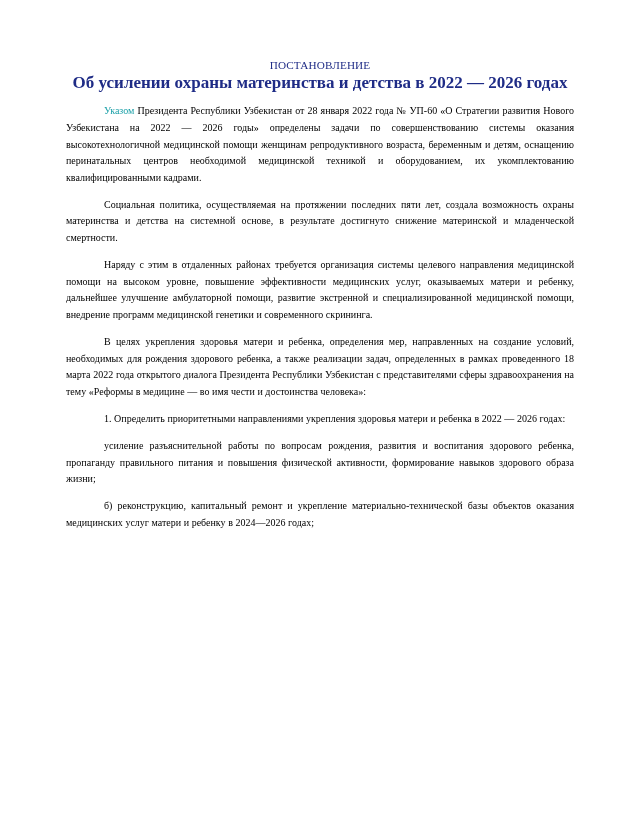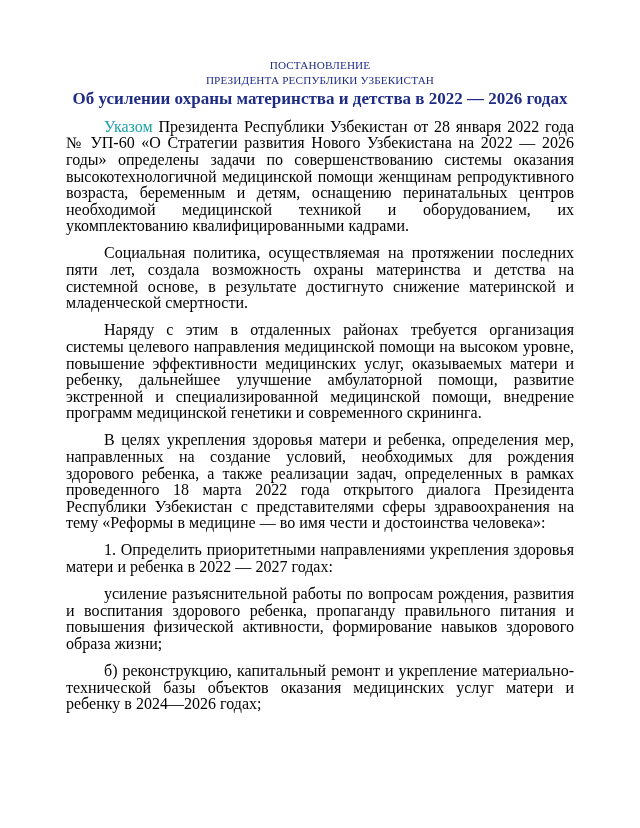--- a/index.html
+++ b/index.html
@@ -48,21 +48,21 @@
     font-weight: bold;
     font-size: 17px;
     line-height: 17px;
     margin-top: 1px;
     white-space: nowrap;
   }
 
   
   p.para {
     margin: 0 0 10.5px 0;
-    font-size: 16px;
+    font-size: 10px;
     line-height: 16.6px;
     text-align: justify;
     text-indent: 38px;
     hyphens: none;
     word-spacing: 0.1px;
   }
   p.para:last-child {
     margin-bottom: 0;
   }
   .link {
@@ -70,33 +70,32 @@
   }
 </style>
 </head>
 <body>
 
 <div class="page">
   <div class="doc-body">
 
     <div class="heading-block">
       <div class="heading-line">ПОСТАНОВЛЕНИЕ</div>
-      <div class="heading-line">ПРЕЗИДЕНТА РЕСПУБЛИКИ УЗБЕКИСТАН</div>
       <div class="heading-subject">Об усилении охраны материнства и детства в 2022 — 2026 годах</div>
     </div>
 
     <p class="para"><span class="link">Указом</span><span> Президента Республики Узбекистан от 28 января 2022 года № УП-60 «О Стратегии развития Нового Узбекистана на 2022 — 2026 годы» определены задачи по совершенствованию системы оказания высокотехнологичной медицинской помощи женщинам репродуктивного возраста, беременным и детям, оснащению перинатальных центров необходимой медицинской техникой и оборудованием, их укомплектованию квалифицированными кадрами.</span></p>
 
     <p class="para">Социальная политика, осуществляемая на протяжении последних пяти лет, создала возможность охраны материнства и детства на системной основе, в результате достигнуто снижение материнской и младенческой смертности.</p>
 
     <p class="para">Наряду с этим в отдаленных районах требуется организация системы целевого направления медицинской помощи на высоком уровне, повышение эффективности медицинских услуг, оказываемых матери и ребенку, дальнейшее улучшение амбулаторной помощи, развитие экстренной и специализированной медицинской помощи, внедрение программ медицинской генетики и современного скрининга.</p>
 
     <p class="para">В целях укрепления здоровья матери и ребенка, определения мер, направленных на создание условий, необходимых для рождения здорового ребенка, а также реализации задач, определенных в рамках проведенного 18 марта 2022 года открытого диалога Президента Республики Узбекистан с представителями сферы здравоохранения на тему «Реформы в медицине — во имя чести и достоинства человека»:</p>
 
-    <p class="para">1. Определить приоритетными направлениями укрепления здоровья матери и ребенка в 2022 — 2027 годах:</p>
+    <p class="para">1. Определить приоритетными направлениями укрепления здоровья матери и ребенка в 2022 — 2026 годах:</p>
 
 
     <p class="para">усиление разъяснительной работы по вопросам рождения, развития и воспитания здорового ребенка, пропаганду правильного питания и повышения физической активности, формирование навыков здорового образа жизни;</p>
 
 
     <p class="para">б) реконструкцию, капитальный ремонт и укрепление материально-технической базы объектов оказания медицинских услуг матери и ребенку в 2024—2026 годах;</p>
 
   </div>
 </div>
 

